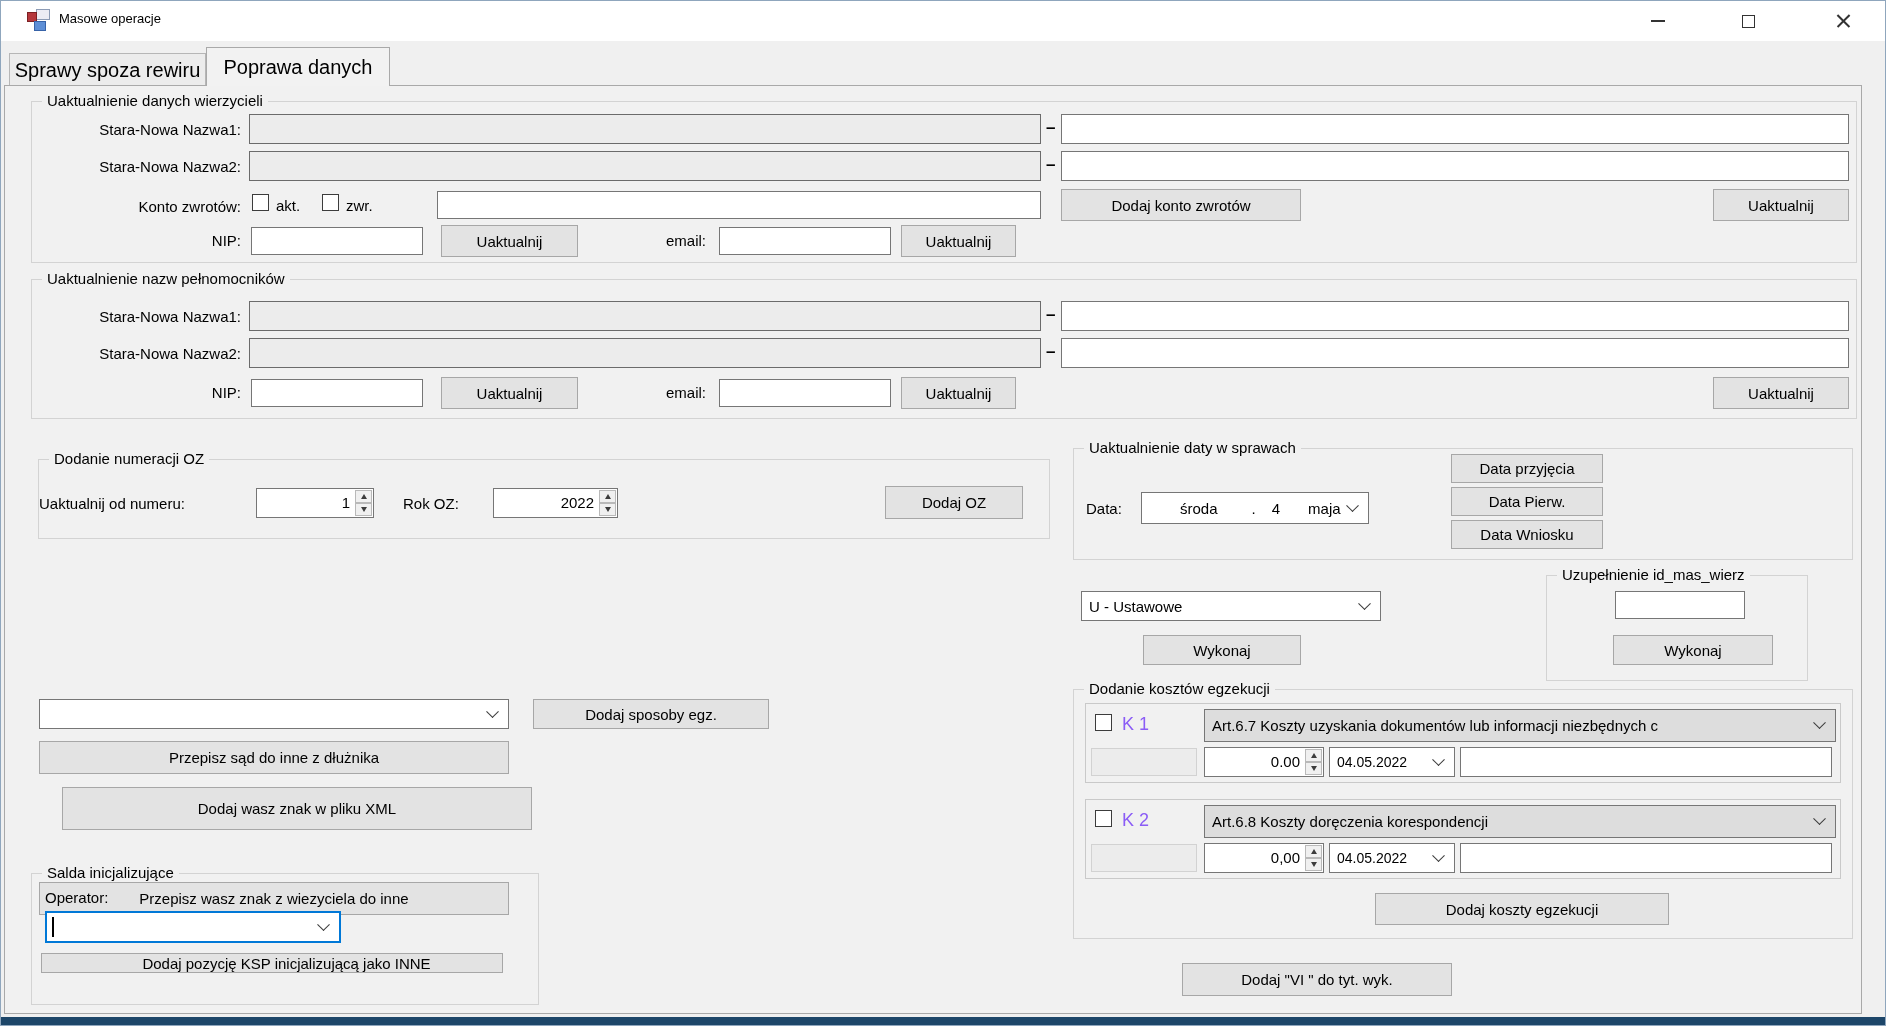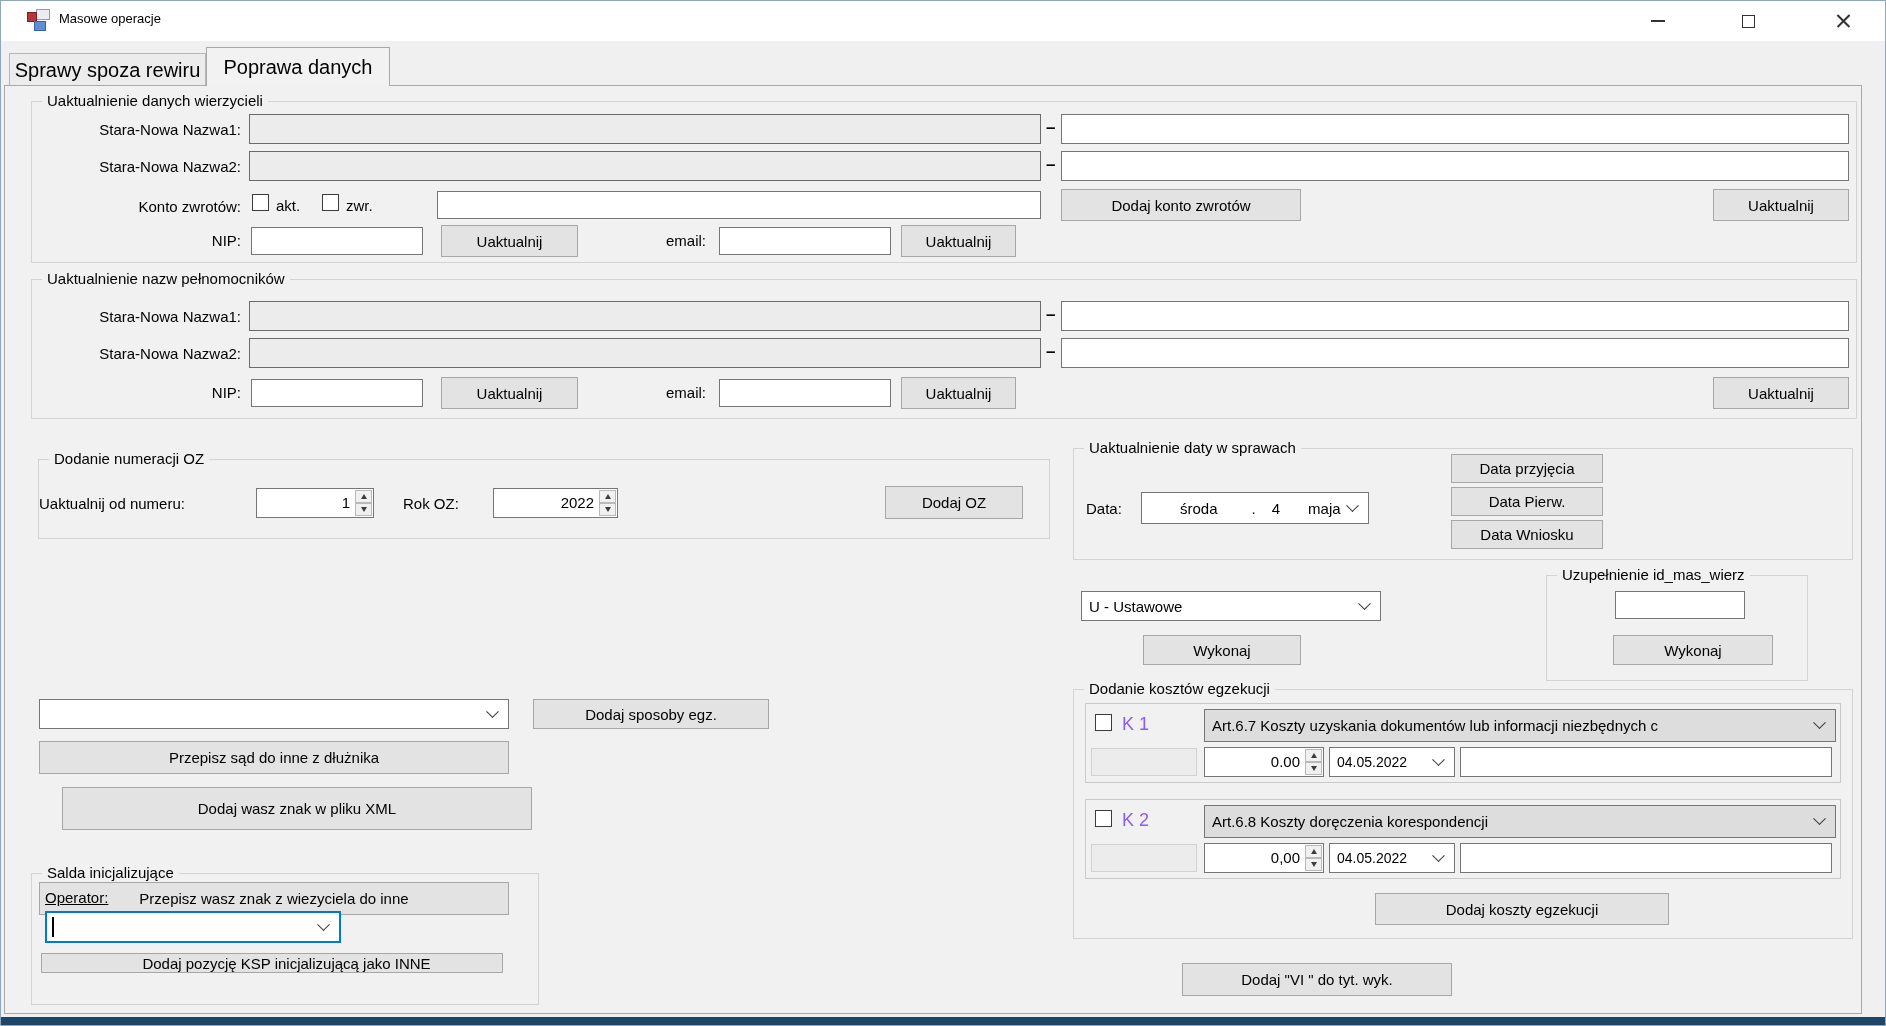--- a/index.html
+++ b/index.html
@@ -303,21 +303,21 @@
   <div class="btn" style="left:38px;top:786px;width:470px;height:43px;margin-left:23px;">
     <span>Dodaj wasz znak w pliku XML</span>
   </div>
   <div class="btn" style="left:38px;top:881px;width:470px;height:33px;">
     <span>Przepisz wasz znak z wiezyciela do inne</span>
   </div>
 
   <div class="grp" style="left:30px;top:872px;width:508px;height:132px;">
     <div class="grp-title">Salda inicjalizujące</div>
   </div>
-  <div class="lbl" style="left:44px;top:888px;text-decoration:underline;">Operator:</div>
+  <div class="lbl" style="left:44px;top:888px;">Operator:</div>
   <div class="combo combo-focus" style="left:44px;top:910px;width:296px;height:32px;">
     <span class="caret"></span>
     <span class="txt"></span>
     <span class="chev"></span>
   </div>
   <div class="btn" style="left:40px;top:952px;width:462px;height:20px;padding-left:29px;">
     <span>Dodaj pozycję KSP inicjalizującą jako INNE</span>
   </div>
 
   <div class="btn" style="left:1181px;top:962px;width:270px;height:33px;">

